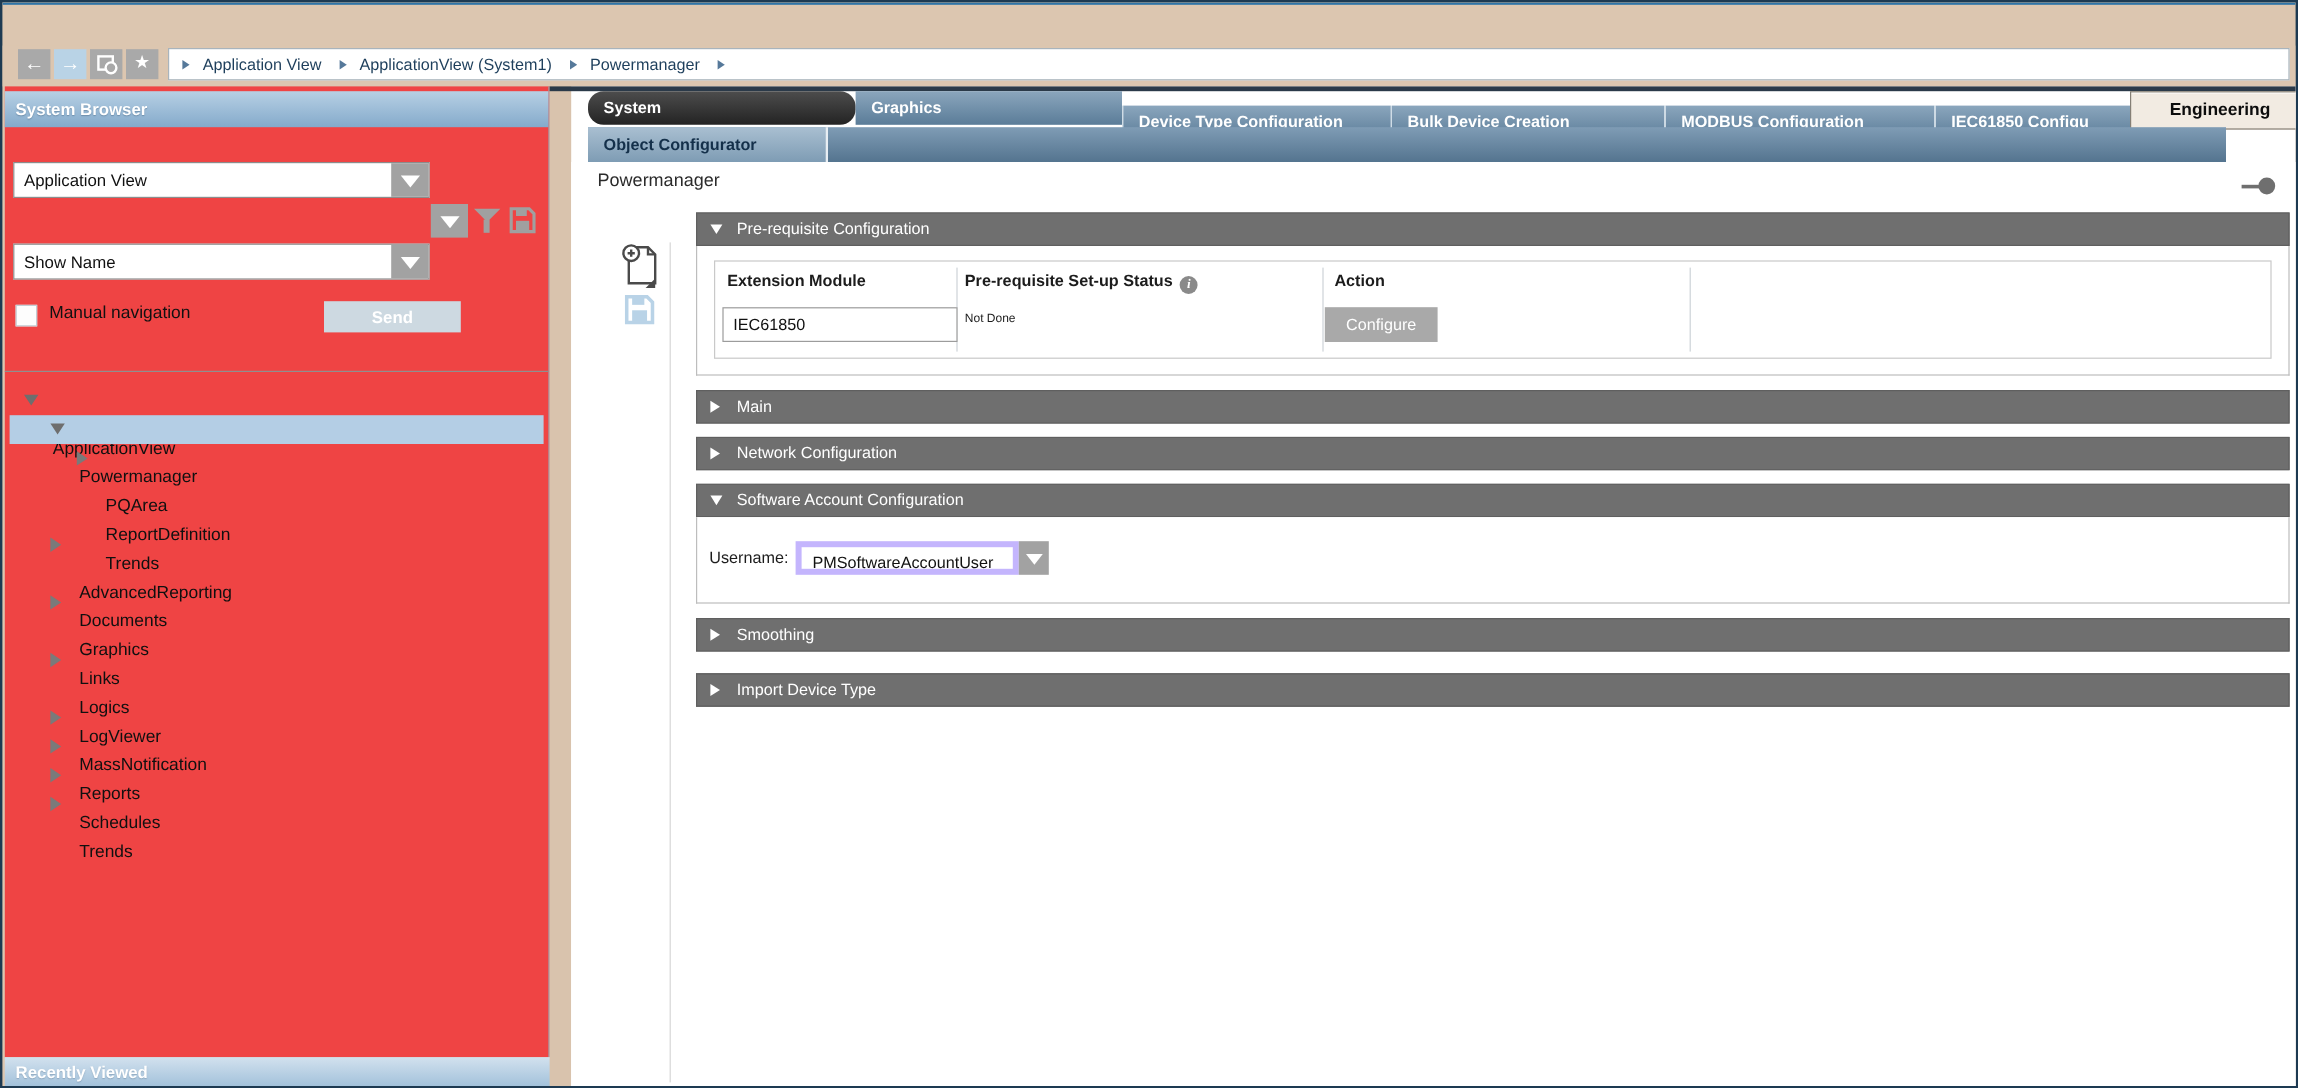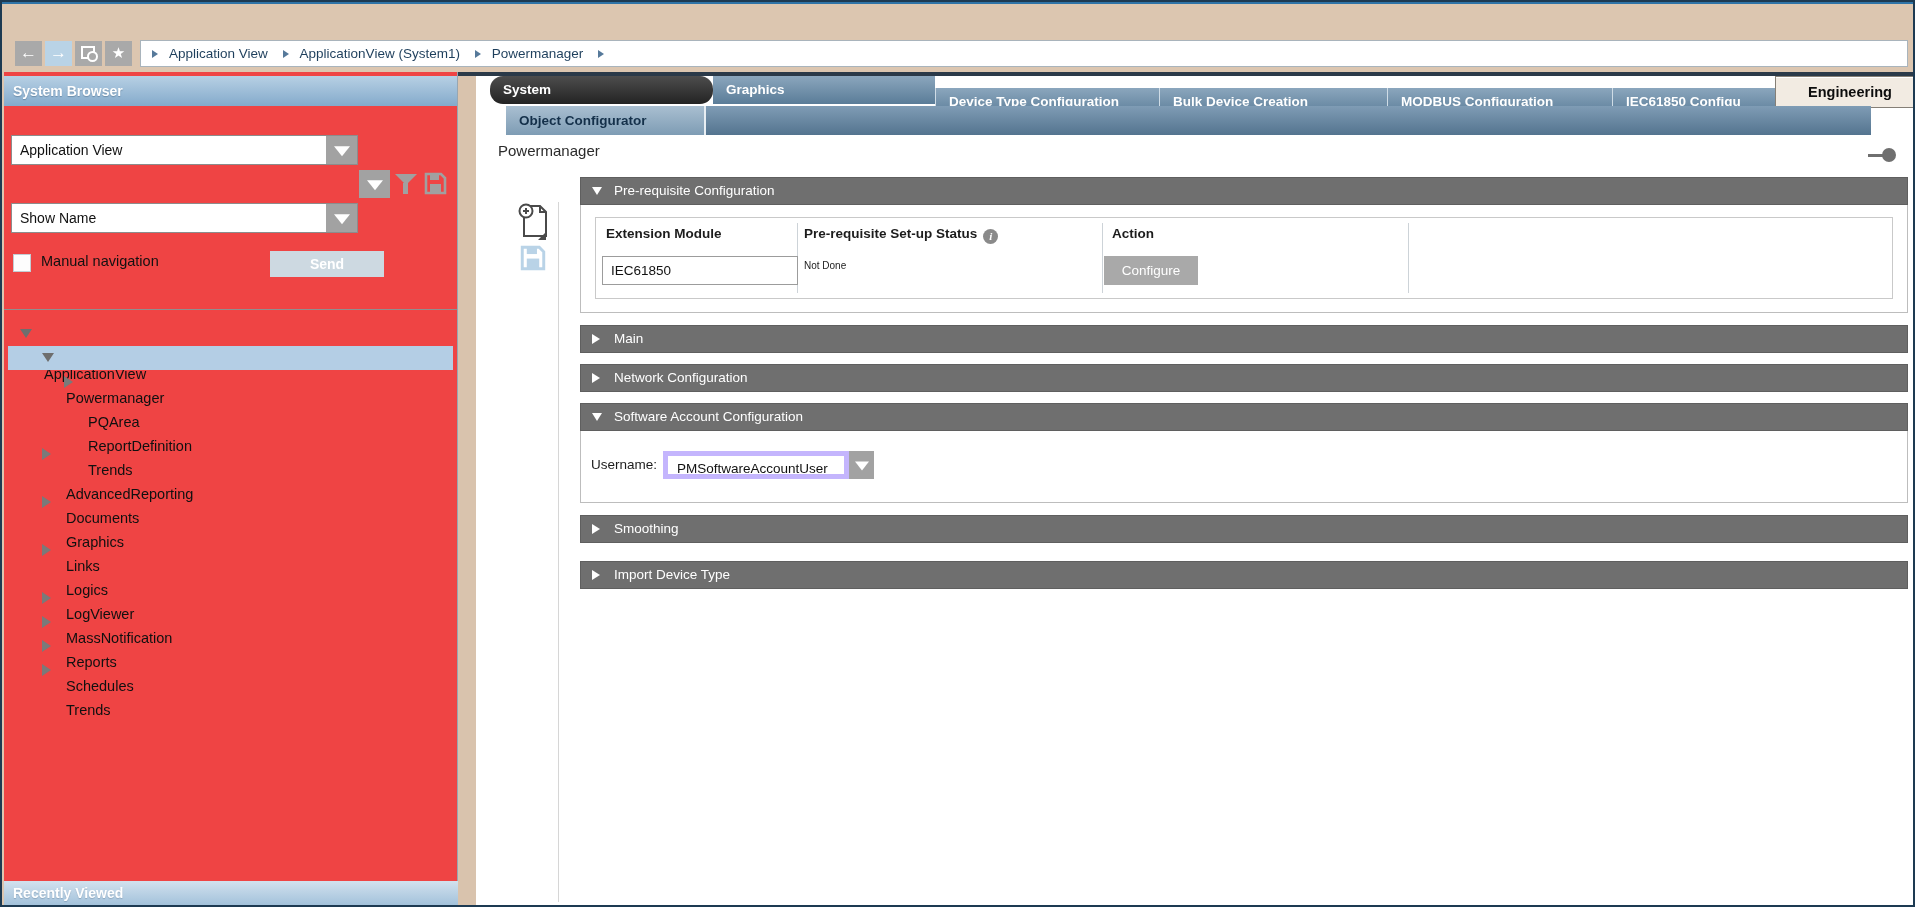--- a/index.html
+++ b/index.html
@@ -70,21 +70,21 @@
 
   
   .splitter{position:absolute;left:456px;top:70px;width:18px;height:835px;background:#d9c3ad;}
   .main{position:absolute;left:474px;top:70px;width:1439px;height:835px;background:#fff;}
   .darkstrip{position:absolute;left:-18px;top:0;width:1457px;height:4px;background:#2b3a49;}
   .tabs1{position:absolute;left:14px;top:4px;width:1425px;height:28px;}
   .tab{position:absolute;top:0;height:28px;background:linear-gradient(#8ba6bd,#5a7c98);color:#fff;font-size:13.5px;font-weight:bold;line-height:28px;padding-left:13px;white-space:nowrap;overflow:hidden;cursor:pointer;}
   .tab.seltab{background:linear-gradient(#4d4d4d,#232323);}
   .tab.sep{border-left:1px solid #cfdce6;margin-top:12px;}
   .engineering{position:absolute;left:1285px;top:0;width:150px;height:32px;background:#f2ebe2;border:1px solid #857f76;box-shadow:inset 0 1px 0 #fff;color:#0d0d0d;font-size:14.5px;font-weight:bold;text-align:center;line-height:30px;cursor:pointer;}
-  .tabs2{position:absolute;left:14px;top:34px;width:1365px;height:29px;background:linear-gradient(#7f9cb5,#54748f);margin-left:16px;}
+  .tabs2{position:absolute;left:14px;top:34px;width:1365px;height:29px;background:linear-gradient(#7f9cb5,#54748f);}
   .subtab{position:absolute;left:0;top:0;width:200px;height:29px;background:linear-gradient(#a9bfd1,#7e9cb4);border-right:2px solid #e8eef3;color:#14304a;font-size:13.5px;font-weight:bold;line-height:29px;padding-left:13px;cursor:pointer;}
 
   .content{position:absolute;left:0;top:63px;width:1439px;height:772px;background:#fff;}
   .pagetitle{position:absolute;left:22px;top:7px;font-size:15px;color:#2b2b2b;}
   .pin-ind{position:absolute;left:1392px;top:13px;width:30px;height:14px;}
   .pin-ind .ln{position:absolute;left:0;top:6px;width:16px;height:3px;background:#6f6f6f;}
   .pin-ind .dot{position:absolute;left:14px;top:0;width:14px;height:14px;border-radius:50%;background:#6f6f6f;}
 
   .toolcol-line{position:absolute;left:82px;top:67px;width:1px;height:700px;background:#d6d6d6;}
   .icon-addobj{position:absolute;left:42px;top:67px;}

